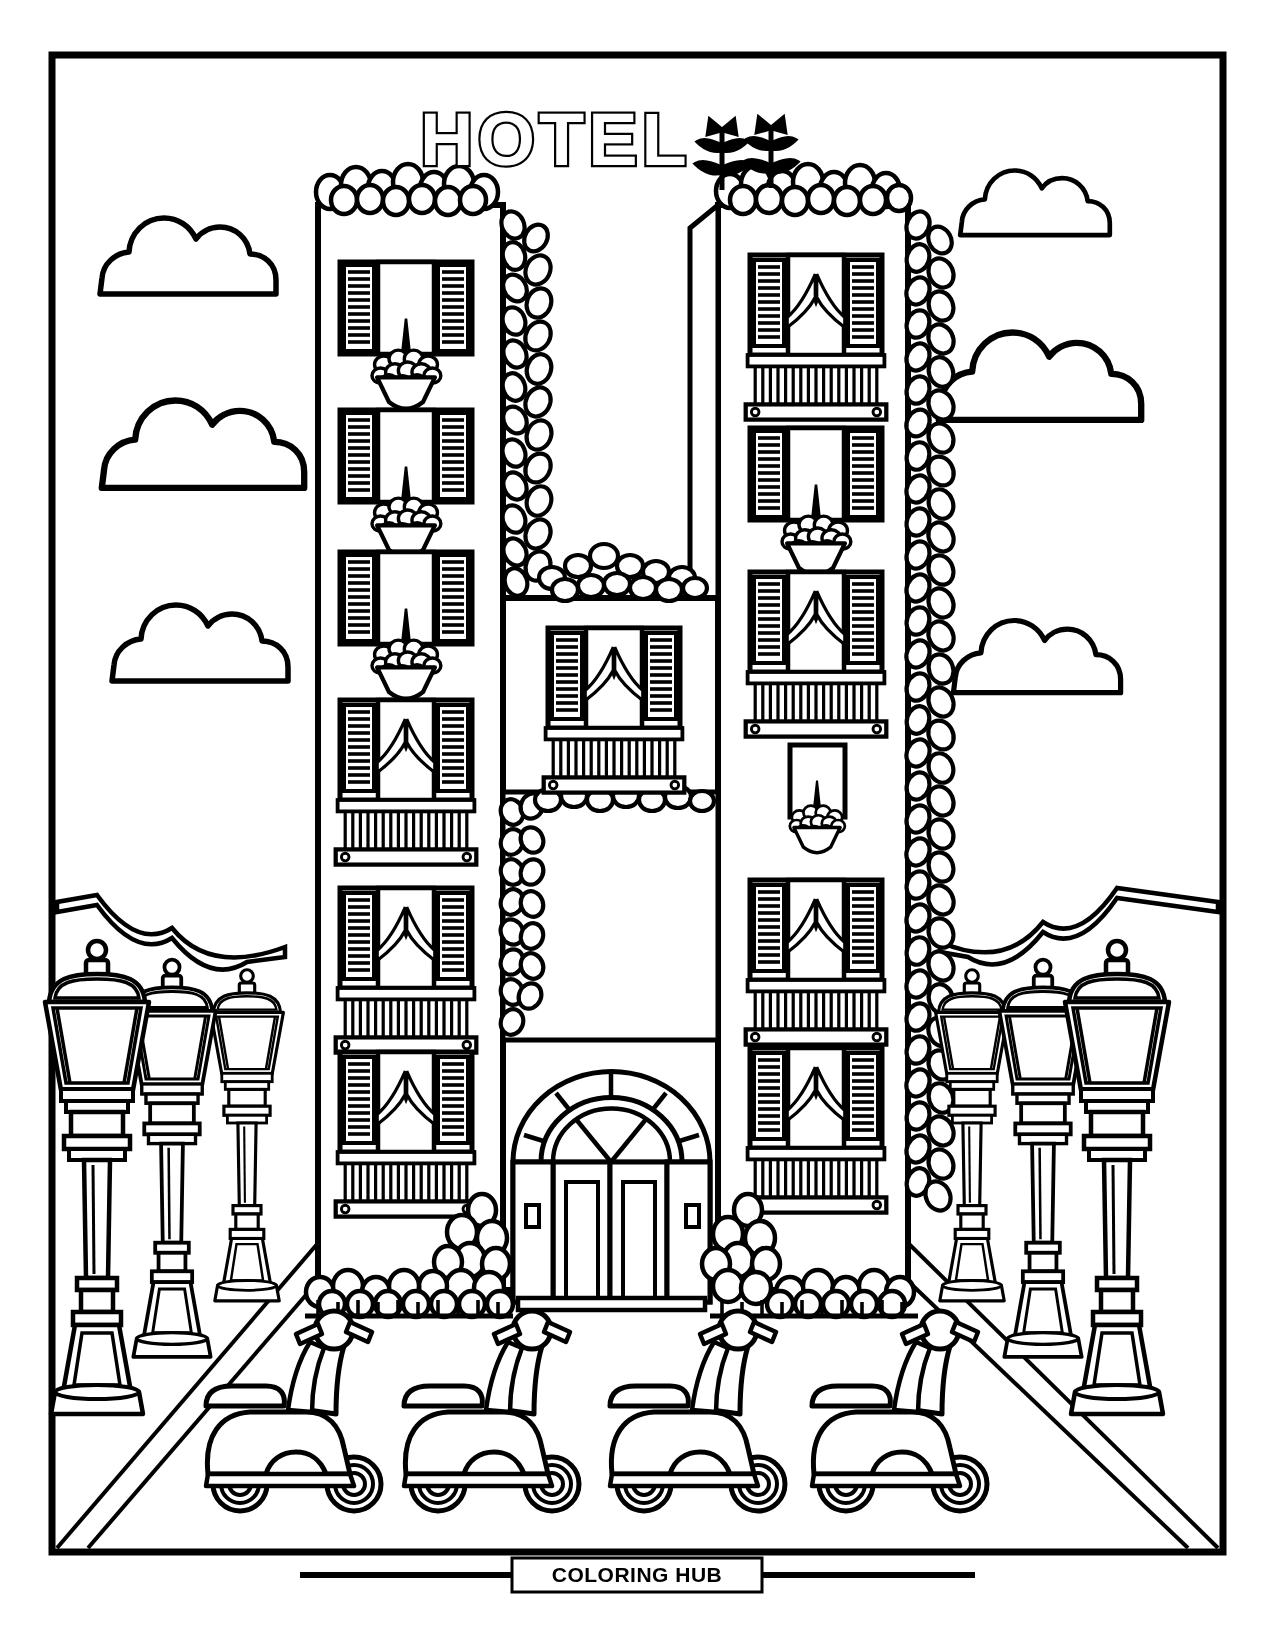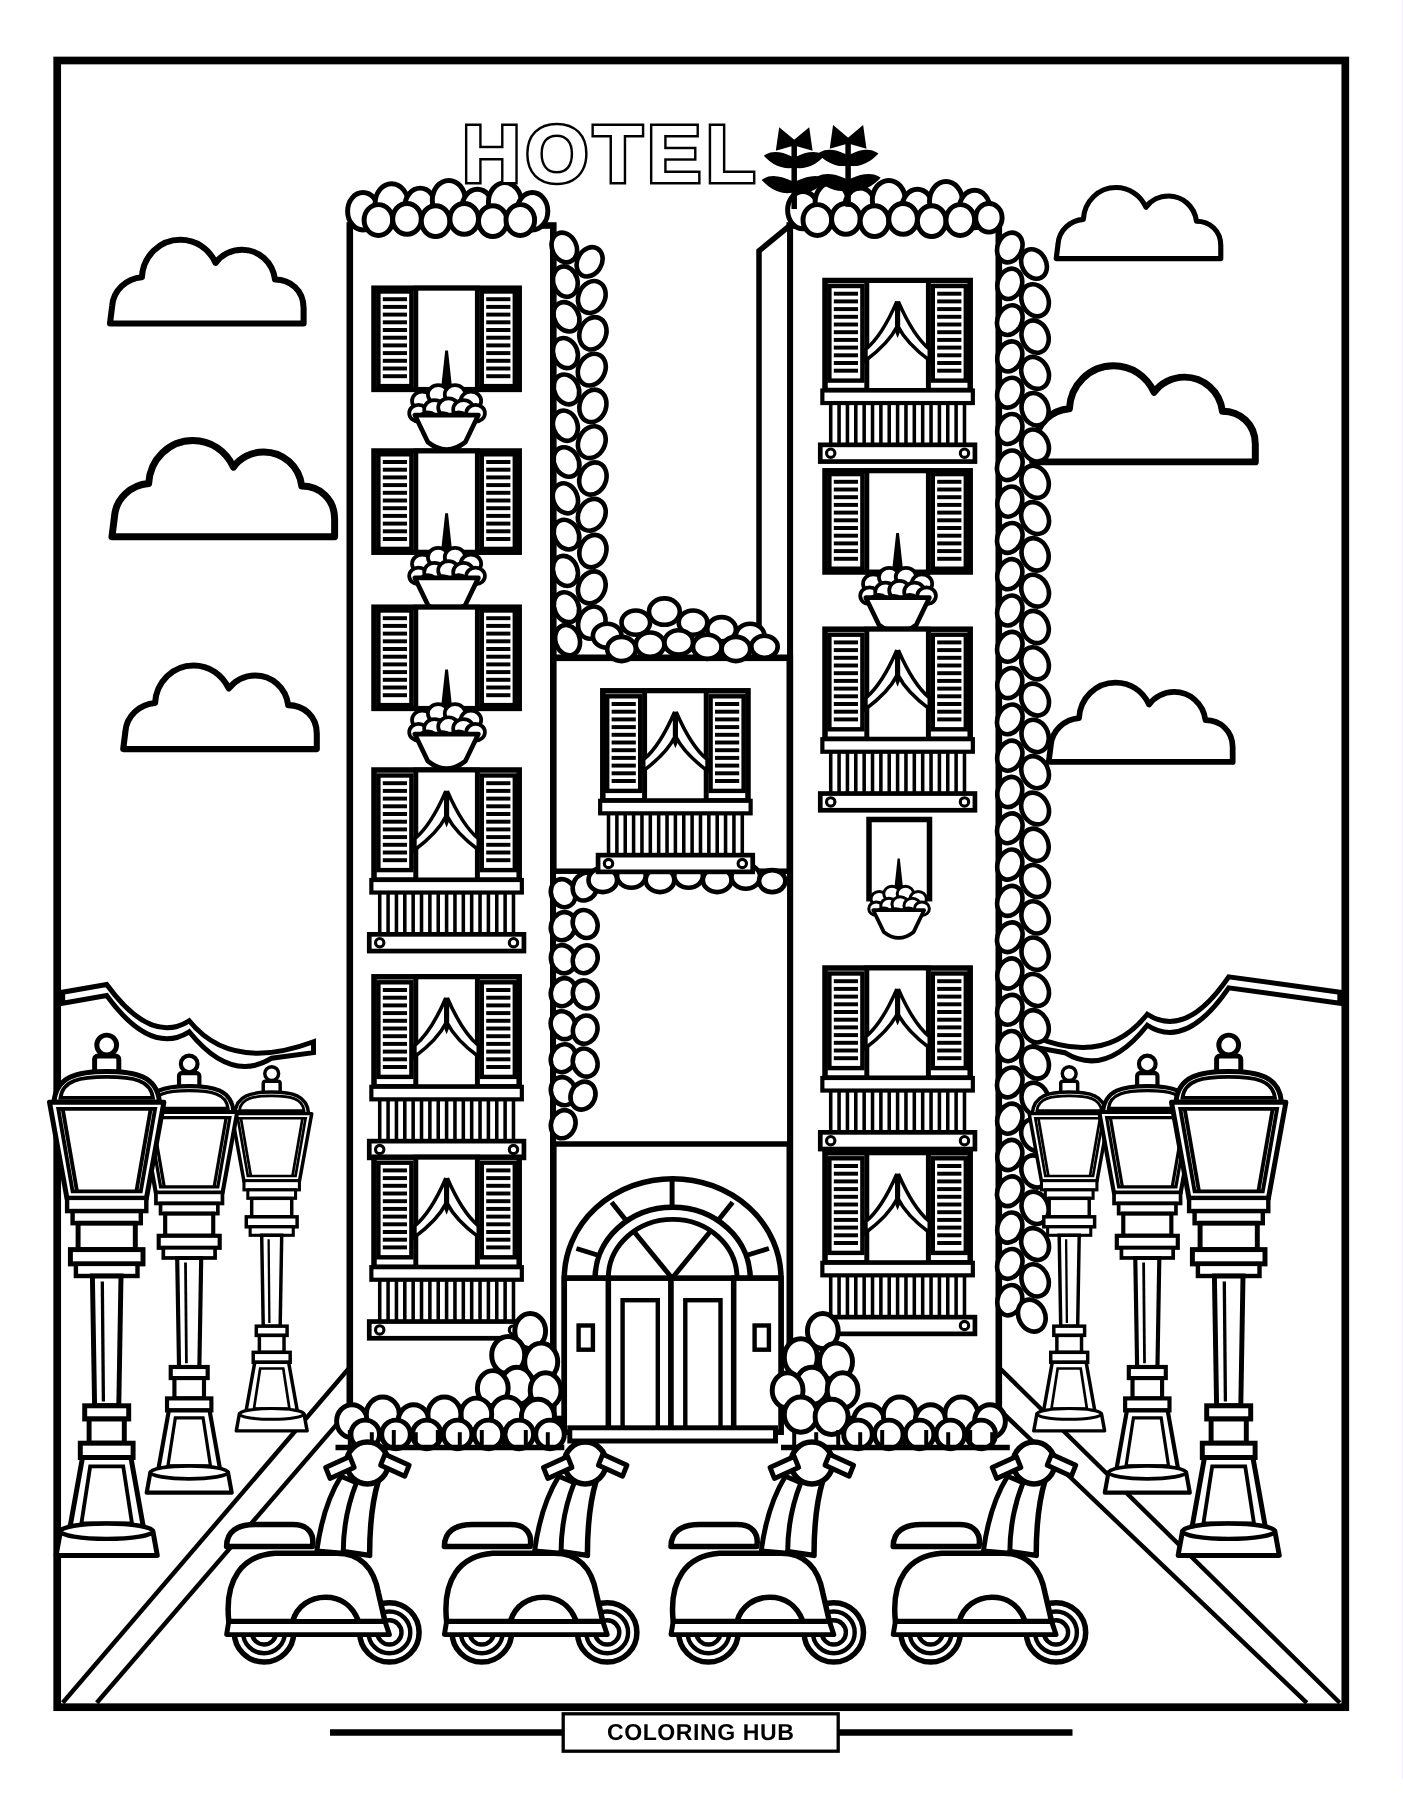--- a/index.html
+++ b/index.html
@@ -10,21 +10,21 @@
   body {
     width: 1275px;
     height: 1650px;
     font-family: "Liberation Sans", sans-serif;
     overflow: hidden;
   }
   #page {
     position: relative;
     width: 1275px;
     height: 1650px;
-    background: #c4b5fd;
+    background: #8b5cf6;
   }
   #art {
     position: absolute;
     left: 0;
     top: 0;
     width: 1275px;
     height: 1650px;
     display: block;
   }
   .wm-text {

